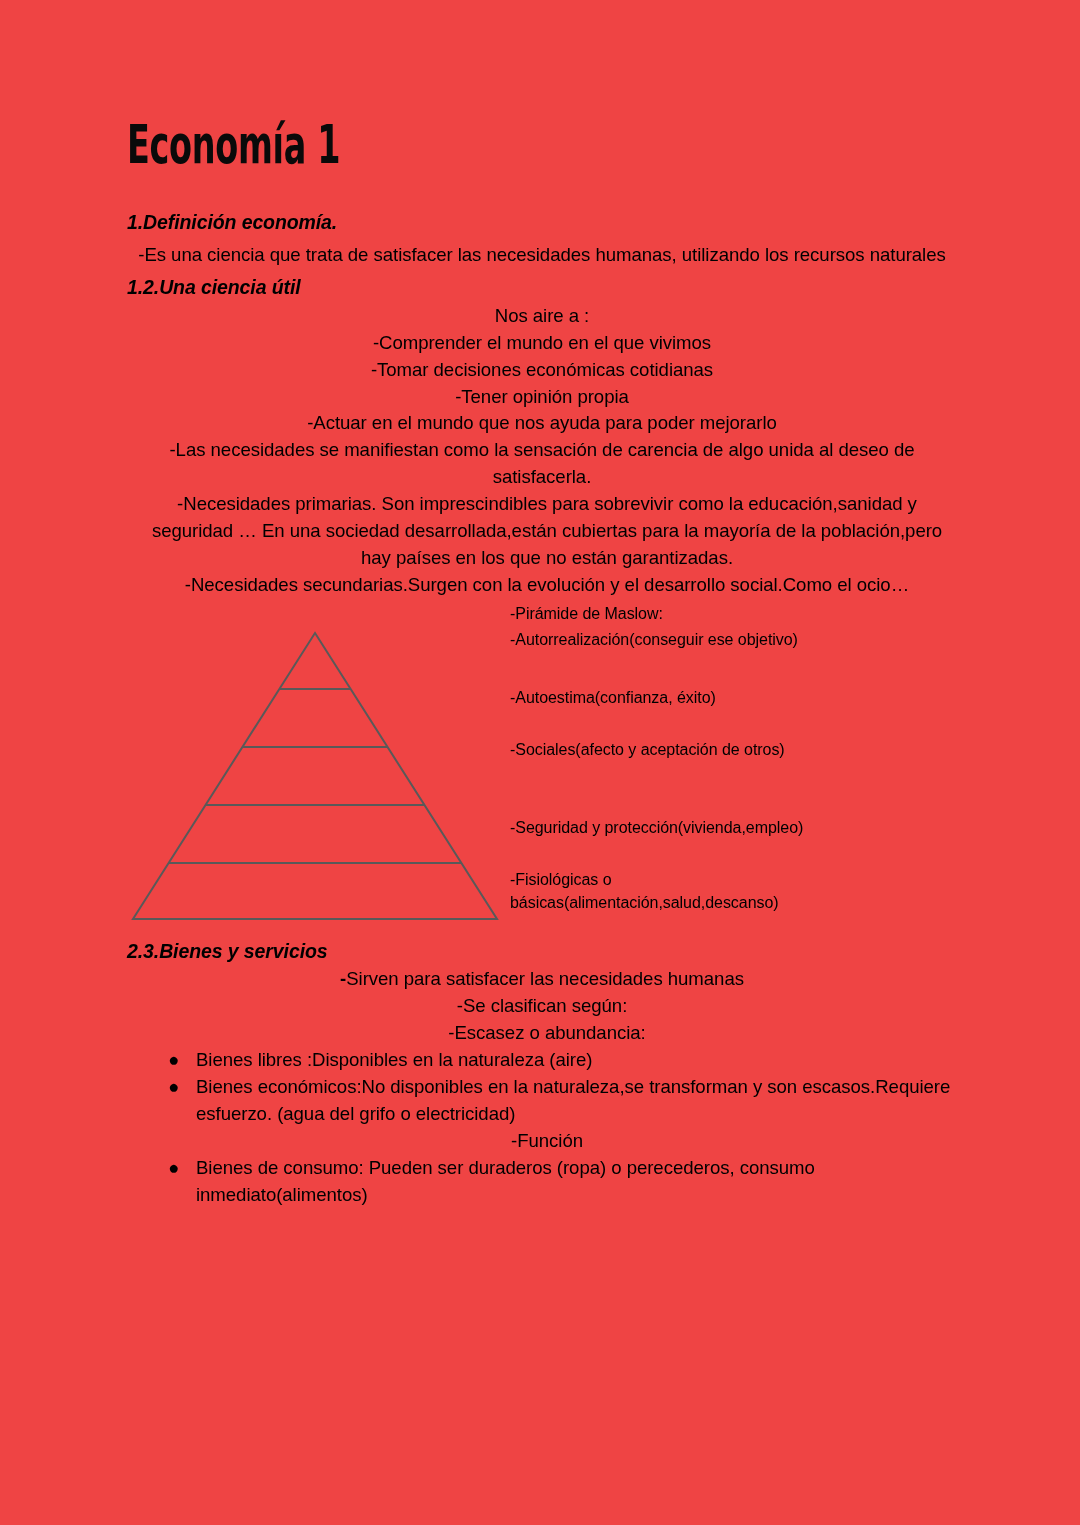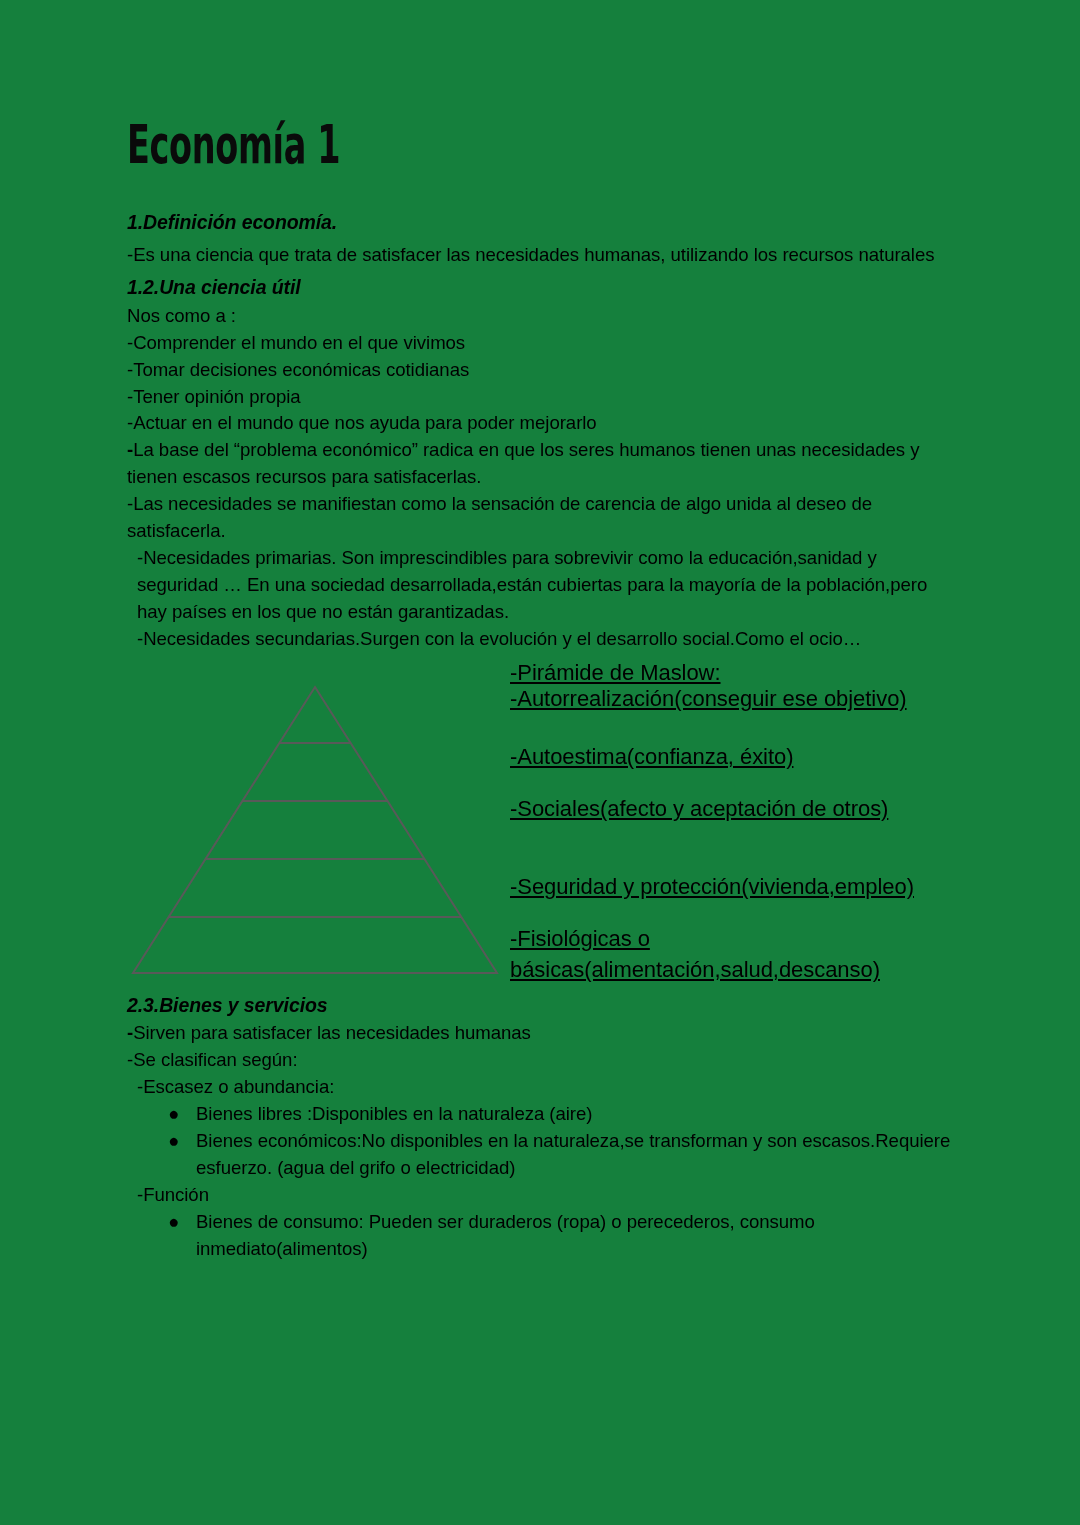--- a/index.html
+++ b/index.html
@@ -14,21 +14,21 @@
     font-family: "Liberation Sans", sans-serif;
     color: #000000;
     overflow: hidden;
   }
 
   .page {
     position: absolute;
     left: 0; top: 0;
     width: 1080px;
     height: 1525px;
-    background: #15803d;
+    background: #ef4444;
   }
 
   .content {
     position: absolute;
     left: 127px;
     top: 118px;
     width: 830px;
   }
 
   
@@ -54,20 +54,21 @@
     letter-spacing: -0.1px;
     font-style: italic;
   }
 
   
   .p {
     font-size: 18.6px;
     line-height: 1.45;
     margin: 0;
     letter-spacing: -0.05px;
+    text-align: center;
   }
   .p.indent1 { padding-left: 10px; }
   .gap-sm { margin-top: 7px; }
 
   .bold-dash { font-weight: bold; }
 
   
   .maslow-block {
     position: relative;
     width: 830px;
@@ -81,24 +82,23 @@
     top: 22px;
   }
 
   .maslow-labels {
     position: absolute;
     left: 383px;
     top: 0px;
     width: 448px;
   }
   .maslow-label {
-    font-size: 22px;
+    font-size: 16px;
     line-height: 1.42;
     letter-spacing: -0.05px;
-    text-decoration: underline;
   }
   .ml-0 { position: absolute; top: 0px; }
   .ml-1 { position: absolute; top: 26px; }
   .ml-2 { position: absolute; top: 84px; }
   .ml-3 { position: absolute; top: 136px; }
   .ml-4 { position: absolute; top: 214px; }
   .ml-5 { position: absolute; top: 266px; }
 
   
   .bullet-row {
@@ -123,27 +123,26 @@
 
 <div class="page">
   <div class="content">
 
     <div class="doc-title">Economía 1</div>
 
     <div class="h-sec">1.Definición economía.</div>
     <div class="p gap-sm">-Es una ciencia que trata de satisfacer las necesidades humanas, utilizando los recursos naturales</div>
 
     <div class="h-sec">1.2.Una ciencia útil</div>
-    <div class="p">Nos como a :</div>
+    <div class="p">Nos aire a :</div>
     <div class="p">-Comprender el mundo en el que vivimos</div>
     <div class="p">-Tomar decisiones económicas cotidianas</div>
     <div class="p">-Tener opinión propia</div>
     <div class="p">-Actuar en el mundo que nos ayuda para poder mejorarlo</div>
 
-    <div class="p"><span class="bold-dash">-</span><span>La base del “problema económico” radica en que los seres humanos tienen unas necesidades y tienen escasos recursos para satisfacerlas.</span></div>
 
     <div class="p">-Las necesidades se manifiestan como la sensación de carencia de algo unida al deseo de satisfacerla.</div>
     <div class="p indent1">-Necesidades primarias. Son imprescindibles para sobrevivir como la educación,sanidad y seguridad … En una sociedad desarrollada,están cubiertas para la mayoría de la población,pero hay países en los que no están garantizadas.</div>
     <div class="p indent1">-Necesidades secundarias.Surgen con la evolución y el desarrollo social.Como el ocio…</div>
 
     <div class="maslow-block">
 
       <svg class="pyramid-svg" width="380" height="300" viewBox="0 0 380 300">
 
         <polygon points="188,8 370,294 6,294" fill="none" stroke="#595959" stroke-width="2"></polygon>

